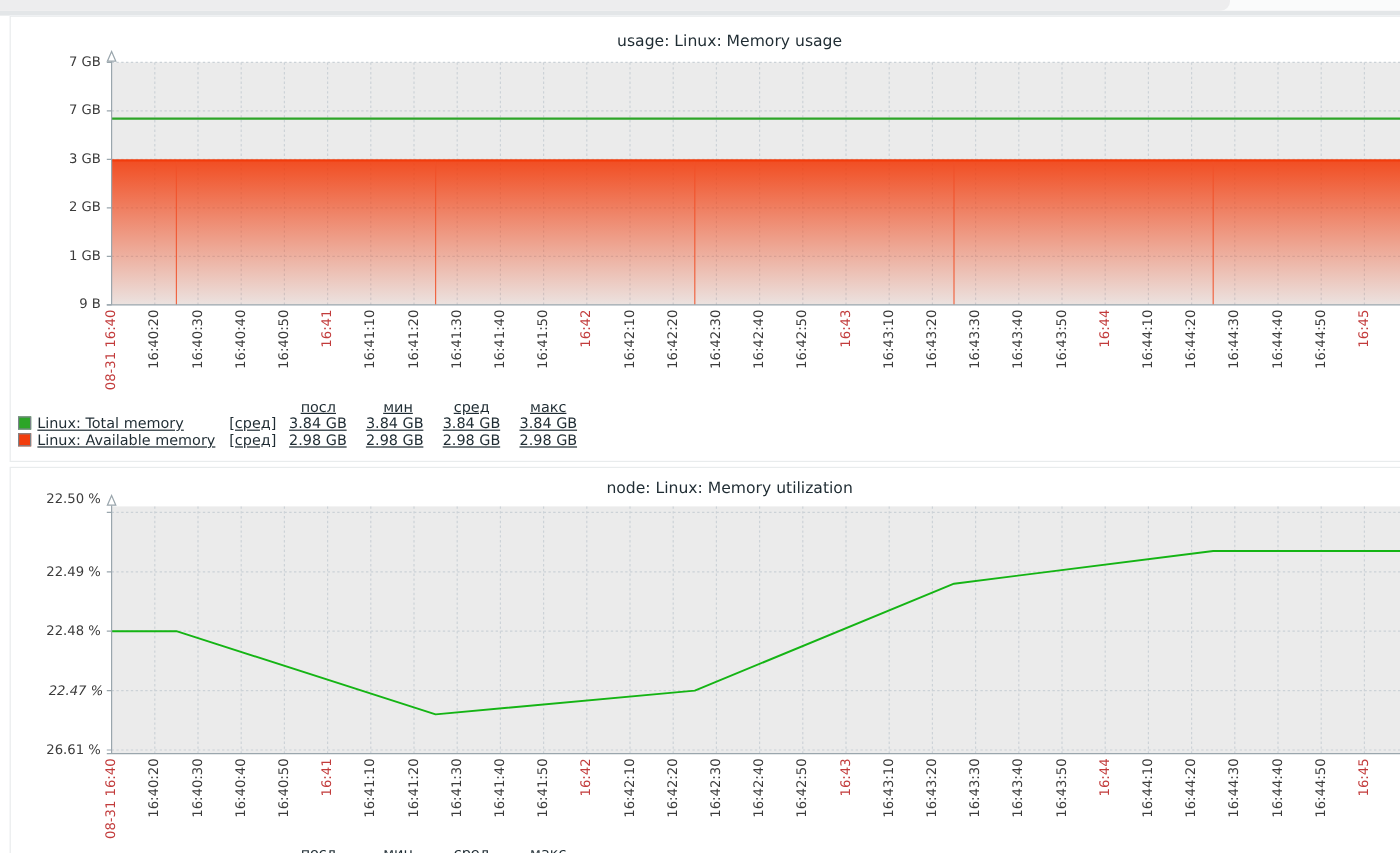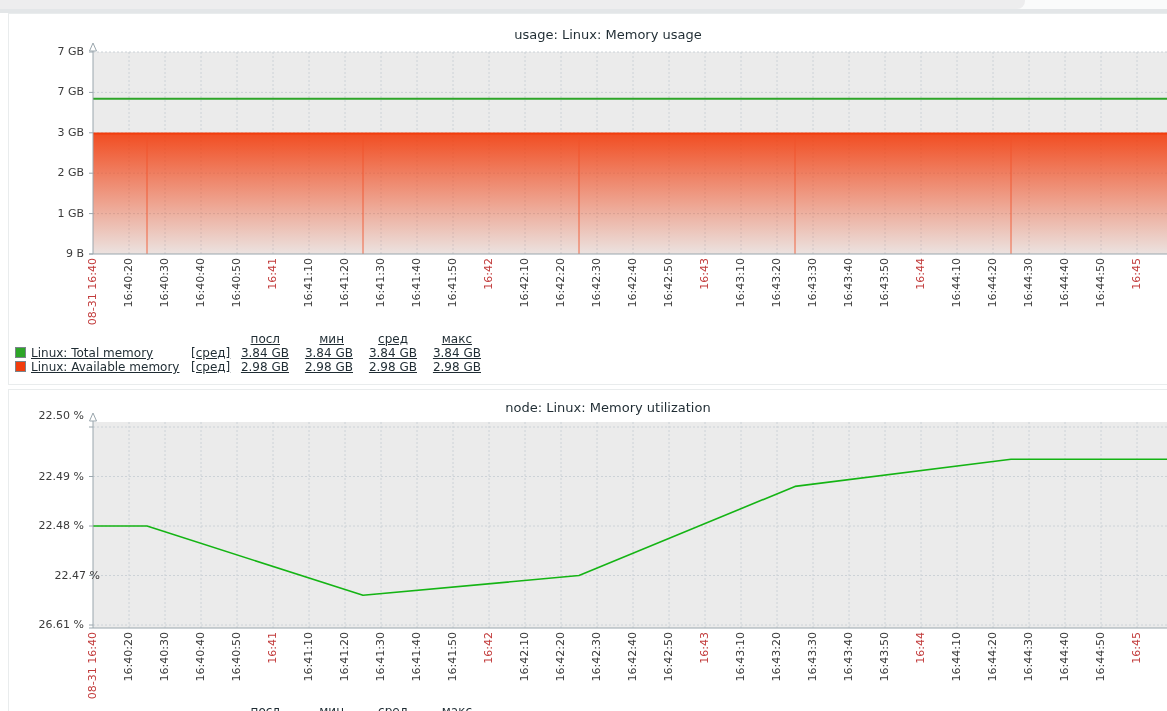--- a/index.html
+++ b/index.html
@@ -213,21 +213,21 @@
           <path d="M 84 23 L 80.5 31 L 87.5 31 Z" fill="#ffffff" stroke="#9aa6ad" stroke-width="1"></path>
           <line x1="80" y1="37" x2="84" y2="37" stroke="#9aa6ad" stroke-width="1"></line>
           <line x1="80" y1="86.5000000000088" x2="84" y2="86.5000000000088" stroke="#9aa6ad" stroke-width="1"></line>
           <line x1="80" y1="136" x2="84" y2="136" stroke="#9aa6ad" stroke-width="1"></line>
           <line x1="80" y1="185.50000000000878" x2="84" y2="185.50000000000878" stroke="#9aa6ad" stroke-width="1"></line>
           <line x1="80" y1="235" x2="84" y2="235" stroke="#9aa6ad" stroke-width="1"></line>
         </svg>
         <div class="ylab" style="left: 5px; top: 19px;">22.50 %</div>
         <div class="ylab" style="left: 5px; top: 79.5px; text-align: right;">22.49 %</div>
         <div class="ylab" style="left: 5px; top: 129px;">22.48 %</div>
-        <div class="ylab" style="left: 21px; top: 178.5px;">22.47 %</div>
+        <div class="ylab" style="left: 7px; top: 178.5px; font-style: italic;">22.47 %</div>
         <div class="ylab" style="left: 5px; top: 228px;">26.61 %</div>
         <div class="xlab red" style="left: 78px; top: 242px;">08-31 16:40</div>
         <div class="xlab" style="left: 114px; top: 242px;">16:40:20</div>
         <div class="xlab" style="left: 150px; top: 242px;">16:40:30</div>
         <div class="xlab" style="left: 186px; top: 242px;">16:40:40</div>
         <div class="xlab" style="left: 222px; top: 242px;">16:40:50</div>
         <div class="xlab red" style="left: 258px; top: 242px;">16:41</div>
         <div class="xlab" style="left: 294px; top: 242px;">16:41:10</div>
         <div class="xlab" style="left: 330px; top: 242px;">16:41:20</div>
         <div class="xlab" style="left: 366px; top: 242px;">16:41:30</div>

